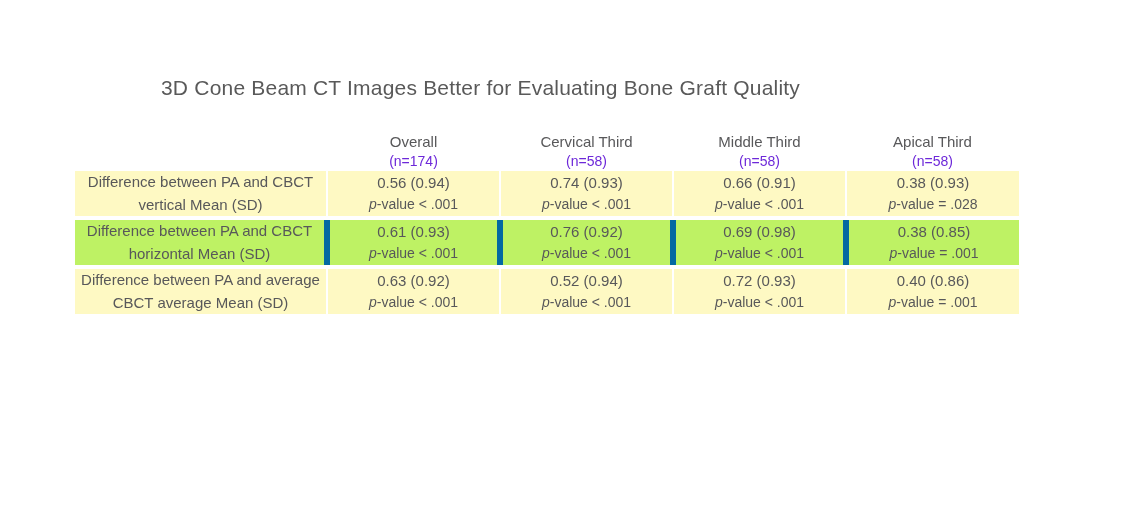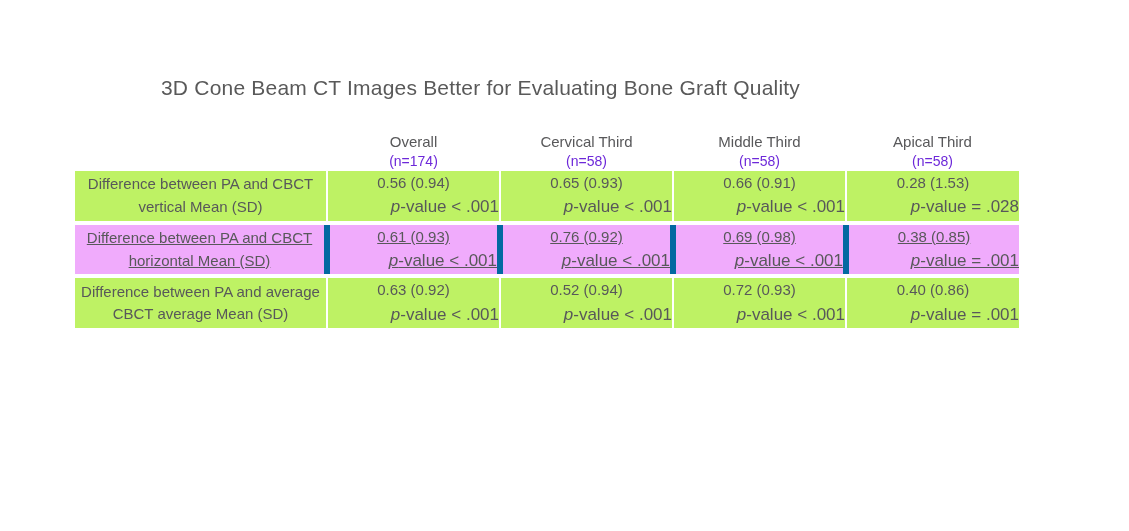--- a/index.html
+++ b/index.html
@@ -55,47 +55,45 @@
     font-weight: 400;
     color: #58585a;
     line-height: 1.35;
   }
   .hdr-cell .sub {
     display: block;
     font-size: 14px;
     color: #6d28d9;
   }
   .row-shaded td {
+    background: #fef9c3;
+  }
+  .row-plain td {
     background: #bef264;
-  }
-  .row-plain td {
-    background: #f0abfc;
-    text-decoration: underline;
   }
   .lbl-cell {
     padding: 16px 14px;
     font-size: 15px;
     color: #58585a;
     line-height: 1.5;
     text-align: center;
   }
   .val-cell {
     padding: 16px 8px;
     font-size: 15px;
     color: #58585a;
     line-height: 1.55;
     border-left: 2px solid #ffffff;
   }
   .row-plain .val-cell {
     border-left: 6px solid #0369a1;
   }
   .val-cell .pval {
     display: block;
-    font-size: 17px;
-    text-align: right;
+    font-size: 14px;
   }
   .val-cell .pval i {
     font-style: italic;
   }
   .spacer-row td {
     height: 4px;
     background: #ffffff;
     padding: 0;
   }
 </style>
@@ -138,29 +136,29 @@
       </thead>
       <tbody>
 
         <tr class="row-shaded">
           <td class="lbl-cell">Difference between PA and CBCT vertical Mean (SD)</td>
           <td class="val-cell">
             <span>0.56 (0.94)</span>
             <span class="pval"><i>p</i><span>-value &lt; .001</span></span>
           </td>
           <td class="val-cell">
-            <span>0.65 (0.93)</span>
+            <span>0.74 (0.93)</span>
             <span class="pval"><i>p</i><span>-value &lt; .001</span></span>
           </td>
           <td class="val-cell">
             <span>0.66 (0.91)</span>
             <span class="pval"><i>p</i><span>-value &lt; .001</span></span>
           </td>
           <td class="val-cell">
-            <span>0.28 (1.53)</span>
+            <span>0.38 (0.93)</span>
             <span class="pval"><i>p</i><span>-value = .028</span></span>
           </td>
         </tr>
 
         <tr class="spacer-row">
           <td></td>
           <td></td>
           <td></td>
           <td></td>
           <td></td>

